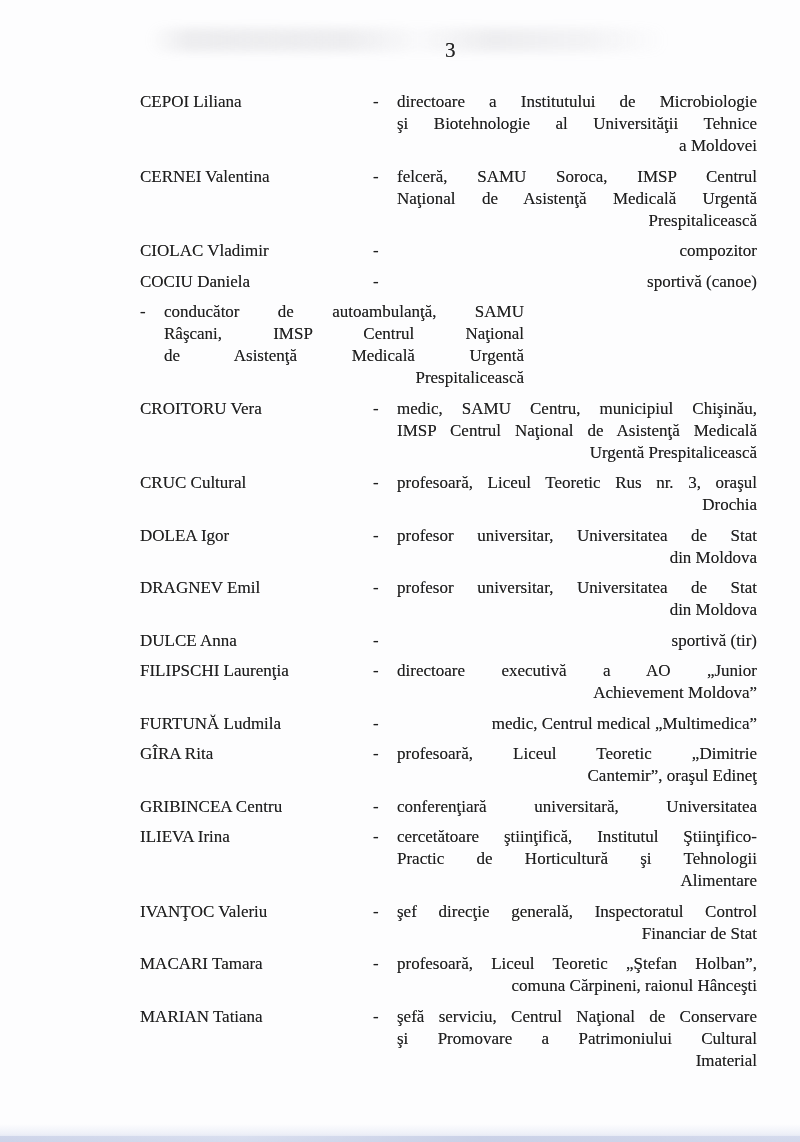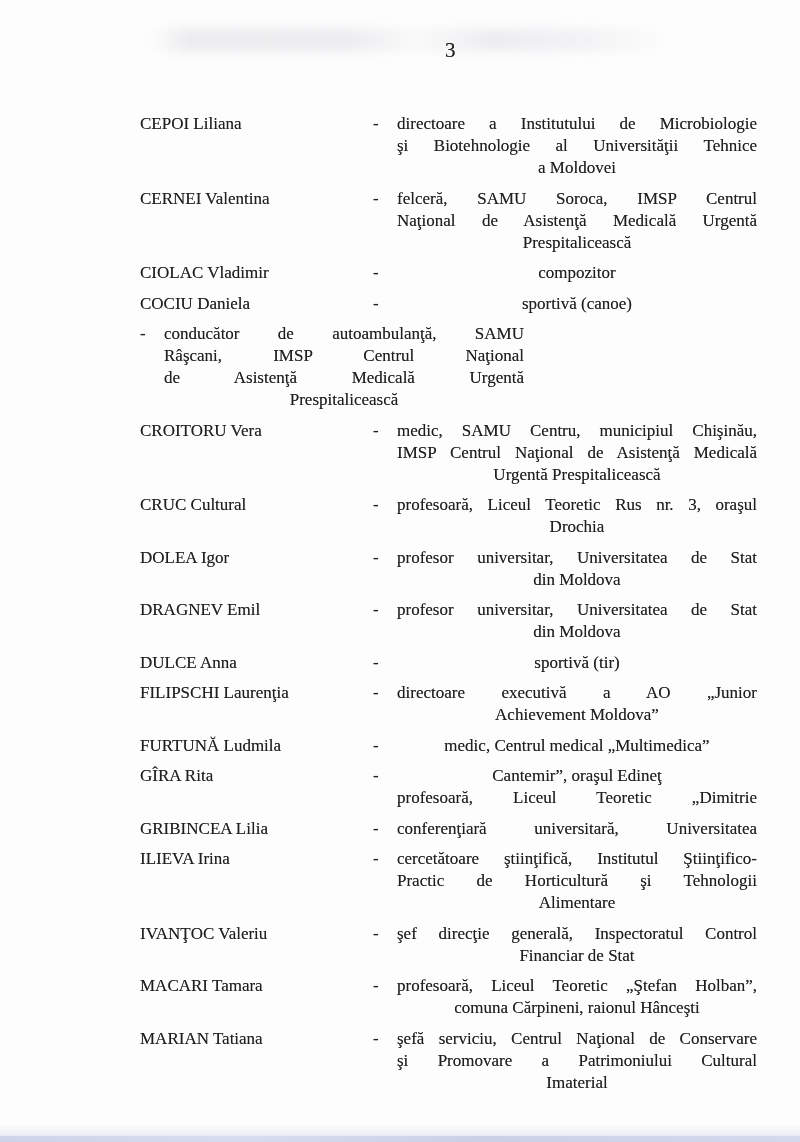--- a/index.html
+++ b/index.html
@@ -44,36 +44,35 @@
     color: #242424;
   }
 
   .entries {
     position: absolute;
     top: 91px;
     left: 0;
     width: 800px;
     padding: 0 43px 0 140px;
     box-sizing: border-box;
-    margin-top: 22px;
   }
 
   .row {
     display: flex;
     align-items: flex-start;
     margin-bottom: 8.5px;
     font-size: 17px;
     line-height: 22px;
   }
 
   .name  { width: 233px; flex: 0 0 233px; }
   .dash  { width: 24px;  flex: 0 0 24px; }
   .desc  { width: 360px; flex: 0 0 360px; }
 
-  .line { text-align: center; }
+  .line { text-align: right; }
   .line.just {
     text-align: justify;
     text-align-last: justify;
   }
 
   
   .name, .dash, .line, .pageno {
     text-shadow: 0 0 0.5px rgba(30,30,30,0.55);
   }
 
@@ -204,26 +203,26 @@
         <div class="name">FURTUNĂ Ludmila</div>
         <div class="dash">-</div>
         <div class="desc">
           <div class="line">medic, Centrul medical „Multimedica”</div>
         </div>
       </div>
       <div class="row">
         <div class="name">GÎRA Rita</div>
         <div class="dash">-</div>
         <div class="desc">
+          <div class="line just">profesoară, Liceul Teoretic „Dimitrie</div>
           <div class="line">Cantemir”, oraşul Edineţ</div>
-          <div class="line just">profesoară, Liceul Teoretic „Dimitrie</div>
-        </div>
-      </div>
-      <div class="row">
-        <div class="name">GRIBINCEA Lilia</div>
+        </div>
+      </div>
+      <div class="row">
+        <div class="name">GRIBINCEA Centru</div>
         <div class="dash">-</div>
         <div class="desc">
           <div class="line just">conferenţiară universitară, Universitatea</div>
         </div>
       </div>
       <div class="row">
         <div class="name">ILIEVA Irina</div>
         <div class="dash">-</div>
         <div class="desc">
           <div class="line just">cercetătoare ştiinţifică, Institutul Ştiinţifico-</div>

